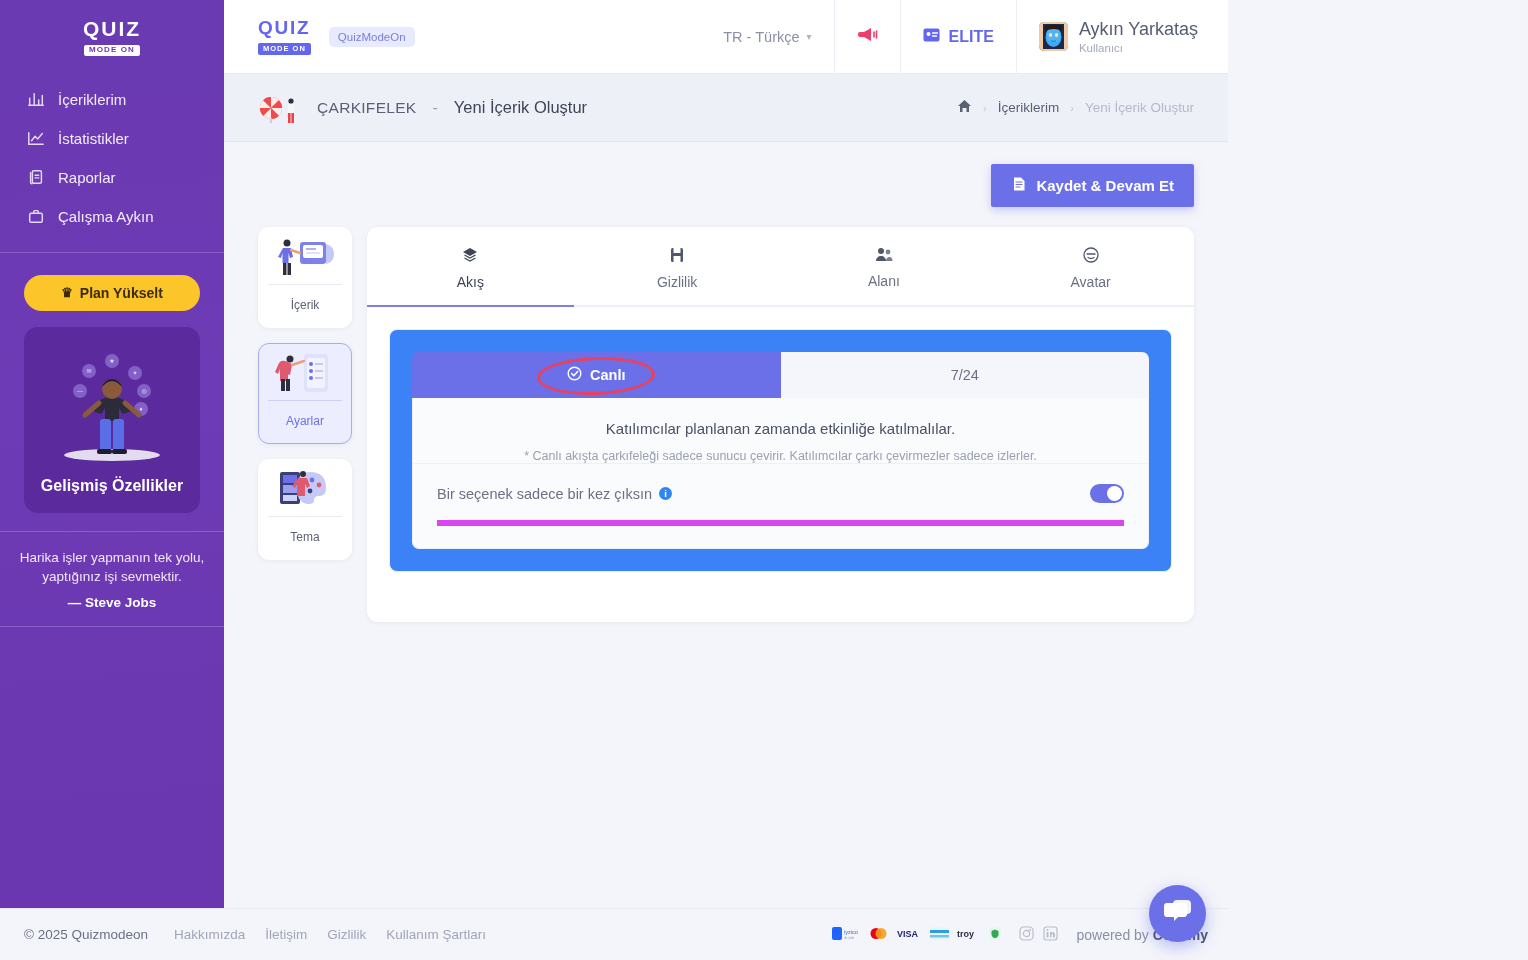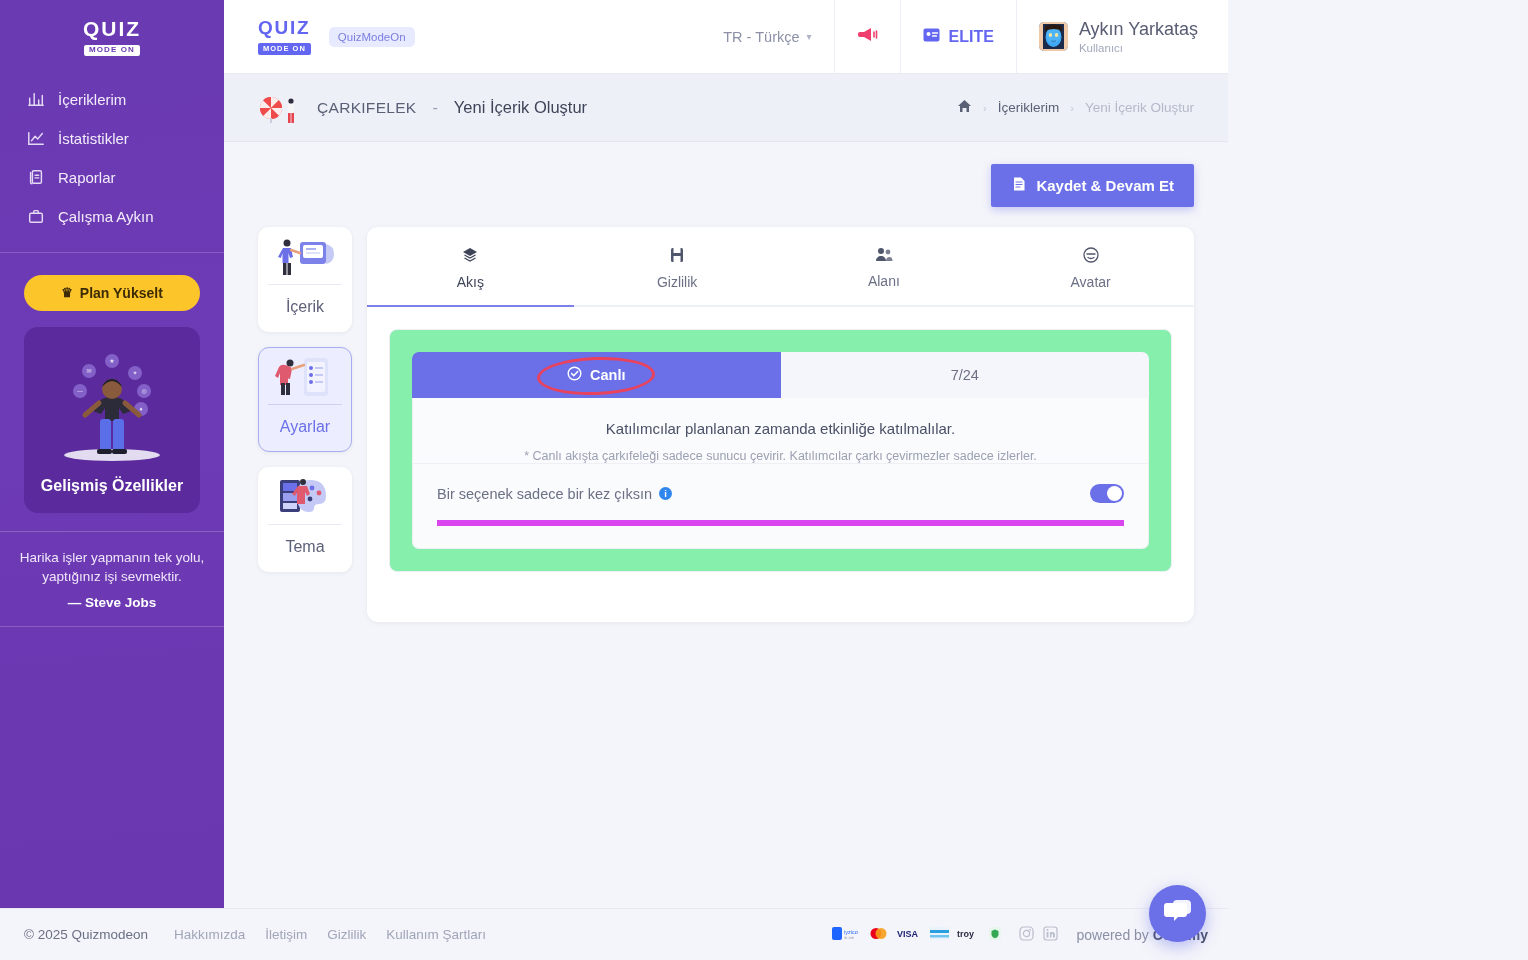--- a/index.html
+++ b/index.html
@@ -127,21 +127,21 @@
   .minitabs { width: 94px; flex: 0 0 94px; display:flex; flex-direction:column; gap:15px; }
   .mcard {
     background:#fff; border-radius:11px; overflow:hidden;
     border:1px solid transparent; cursor:pointer;
     box-shadow: 0 1px 4px rgba(40,50,90,.07);
   }
   .mcard.active { background:#eceeff; border-color:#a9adf0; }
   .mcard-art { height:56px; display:flex; align-items:center; justify-content:center; }
   .mcard-sep { height:1px; background:#e9ebf4; margin:0 9px; }
   .mcard.active .mcard-sep { background:#ccd0f5; }
-  .mcard-label { text-align:center; font-size:16px; color:#5c6178; padding: 13px 0 15px; }
+  .mcard-label { text-align:center; font-size:12px; color:#5c6178; padding: 13px 0 15px; }
   .mcard.active .mcard-label { color:#6b70e8; }
 
   
   .bigcard {
     flex:1; background:#fff; border-radius:11px; min-height: 395px;
     box-shadow: 0 1px 5px rgba(40,50,90,.07); padding: 0 0 22px;
   }
   .tabs { display:flex; border-bottom: 2px solid #eef0f7; }
   .tab {
     flex:1; text-align:center; padding: 20px 0 14px; cursor:pointer;
@@ -150,21 +150,21 @@
   .tab-ico { font-size:15px; display:block; margin-bottom:7px; color:#50566b; }
   .tab-label { font-size:14px; }
   .tab.active .tab-label { color:#3f4559; }
   .tab.active::after {
     content:''; position:absolute; left:0; right:0; bottom:-2px;
     height:2px; background:#7b7fe8;
   }
 
   .inner {
     margin: 22px 22px 0; border:1px solid #edeff6; border-radius:8px;
-    padding: 22px; background:#86efac;
+    padding: 22px; background:#3b82f6;
   }
 
   .seg { display:flex; border-radius:7px 7px 0 0; overflow:hidden; }
   .seg-item {
     flex:1; text-align:center; padding: 14px 0; font-size:14.5px;
     cursor:pointer; display:flex; align-items:center; justify-content:center; gap:8px;
     position:relative;
   }
   .seg-item.on { background:#6b70e8; color:#fff; font-weight:bold; }
   .seg-item.off { background:#f5f6fb; color:#6b7085; }

